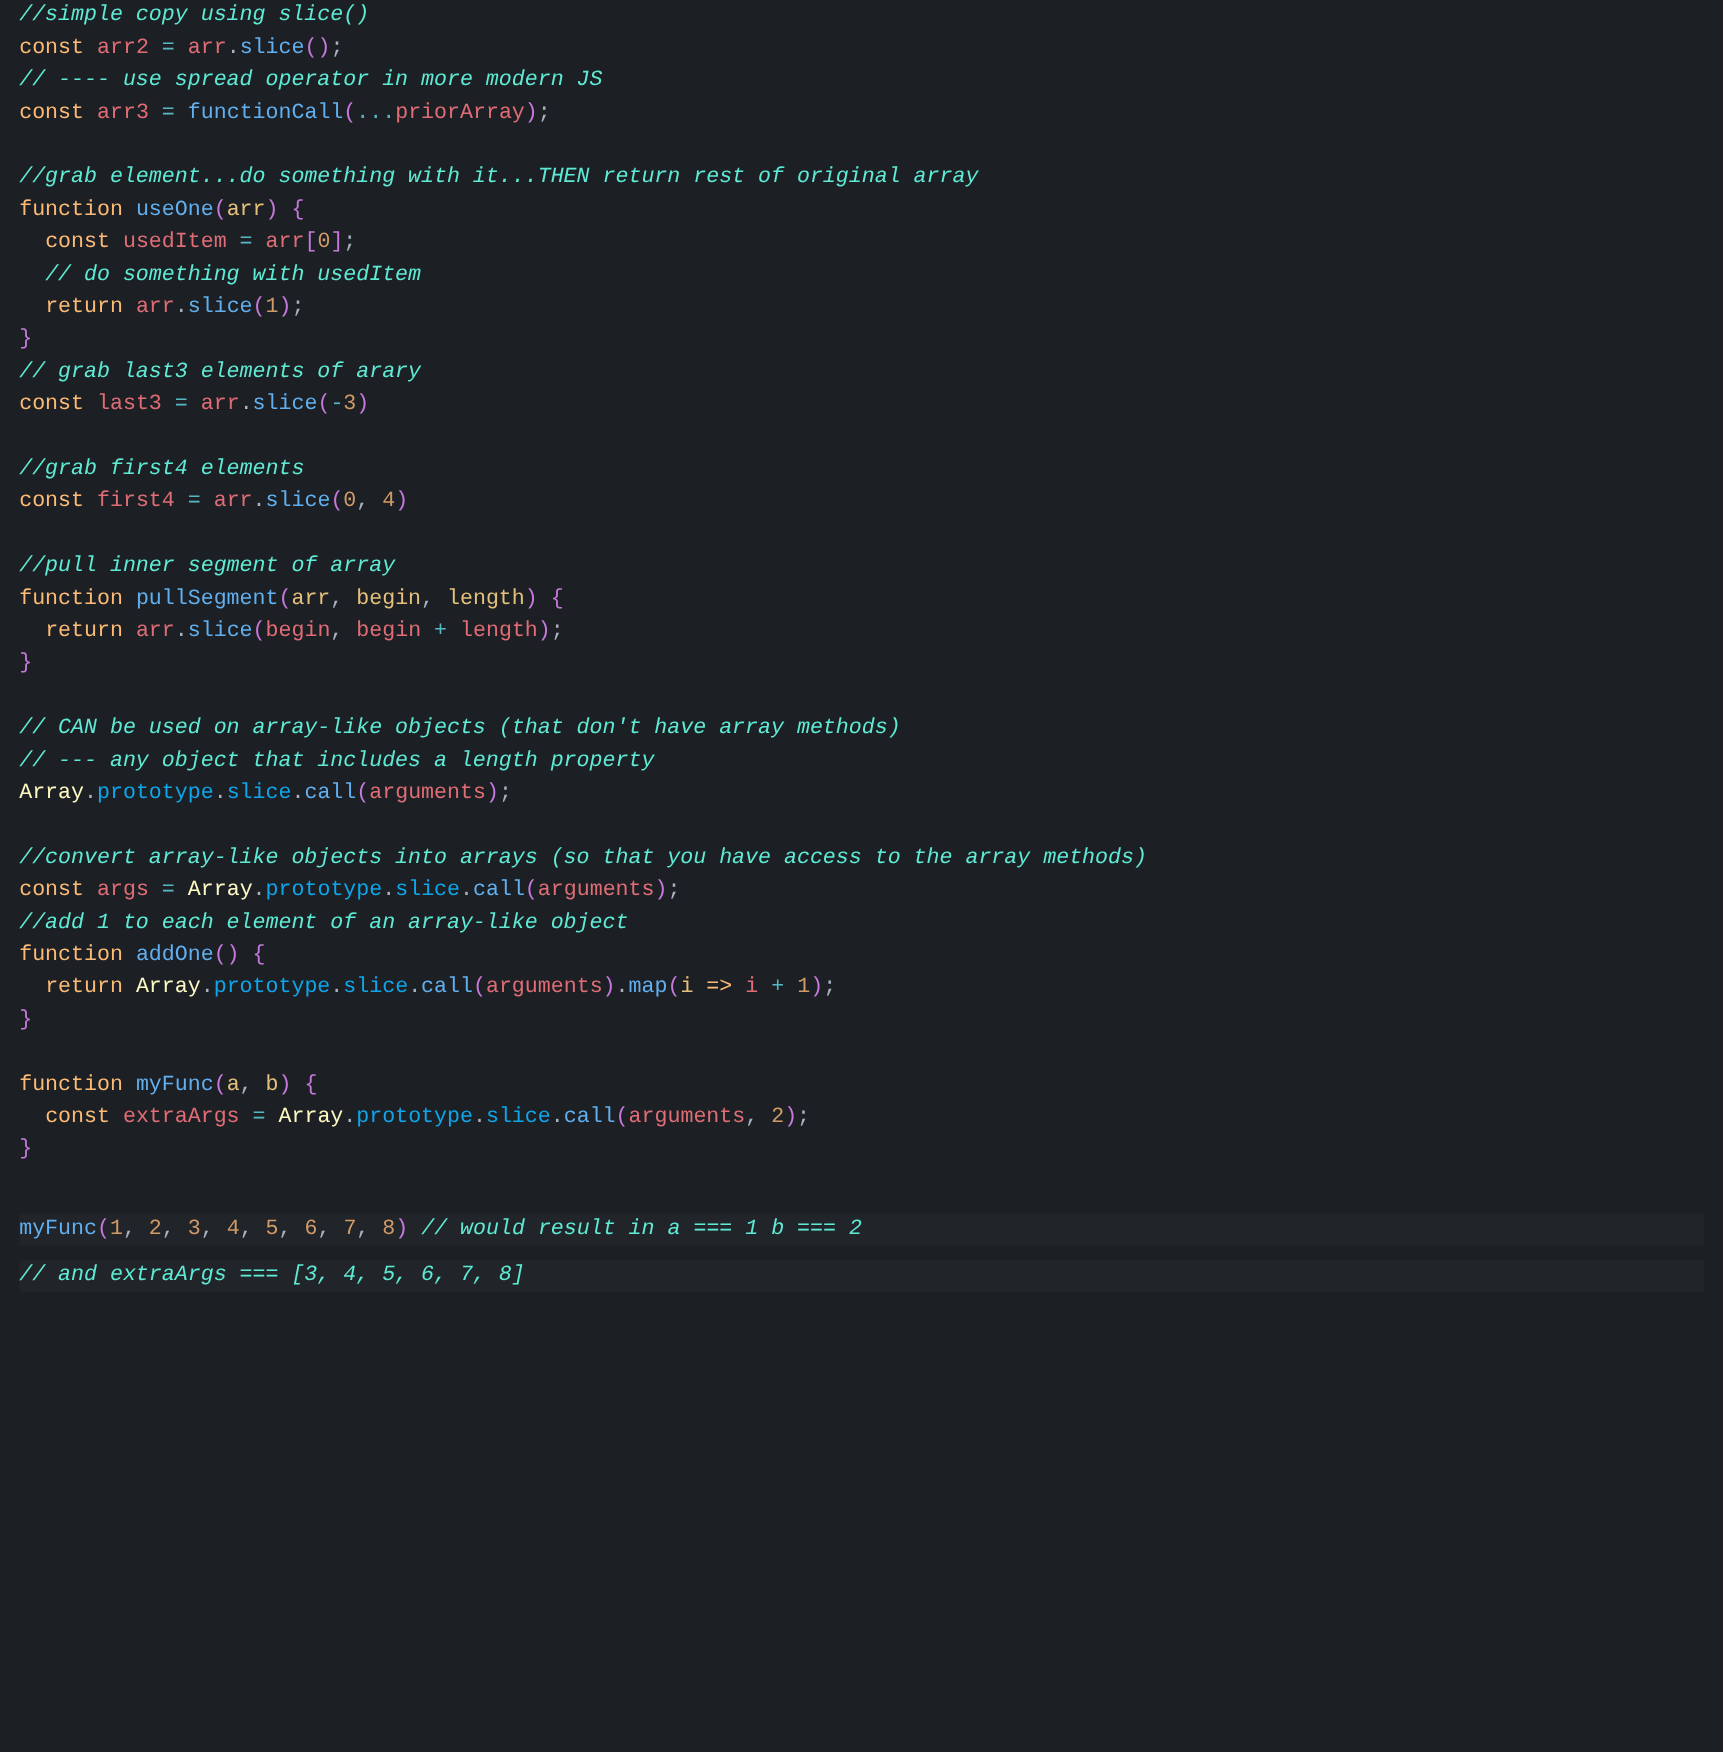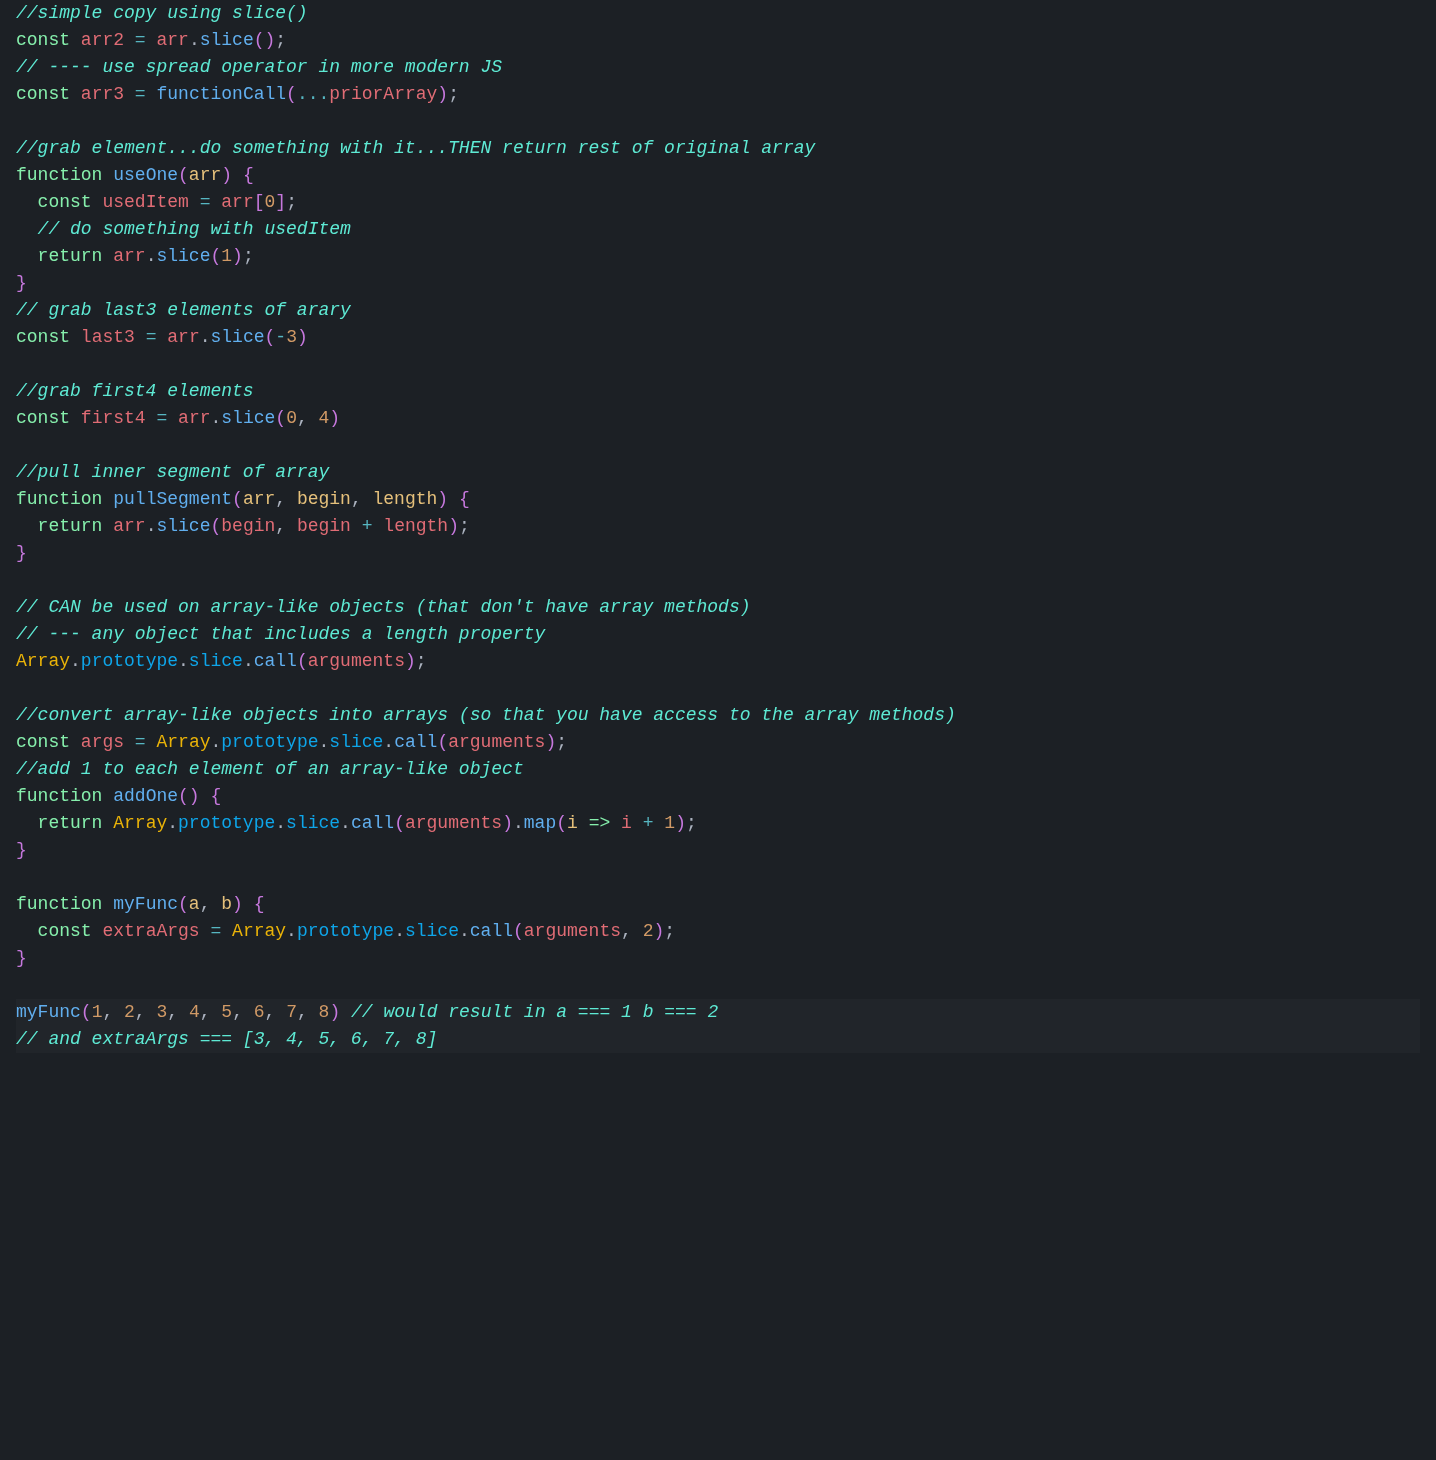--- a/index.html
+++ b/index.html
@@ -15,34 +15,35 @@
     padding: 0 16px 60px 16px;
     white-space: pre;
     overflow-x: auto;
   }
   .line {
     display: block;
     min-height: 27px;
   }
   .line.hl {
     background: rgba(255,255,255,0.025);
+    margin-top: 12px;
   }
   .comment   { color: #5eead4; font-style: italic; }
-  .storage   { color: #86efac; }
+  .storage   { color: #fdba74; }
   .varname   { color: #e06c75; text-align: right; }
   .funcname  { color: #61afef; }
   .funccall  { color: #61afef; }
   .param     { color: #e5c07b; }
   .paren     { color: #c678dd; }
   .bracket   { color: #c678dd; }
   .brace     { color: #c678dd; }
   .punct     { color: #abb2bf; }
   .op        { color: #56b6c2; }
   .num       { color: #d19a66; }
   .plain     { color: #abb2bf; }
-  .builtin   { color: #eab308; margin-top: 16px; }
+  .builtin   { color: #fef9c3; margin-top: 16px; }
   .prop      { color: #0ea5e9; }
   .indentguide { color: #3b4048; }
 </style>
 </head>
 <body>
 
 <div class="editor" id="editor"><span class="line"><span class="comment">//simple copy using slice()</span></span><span class="line"><span class="storage">const</span><span class="plain"> </span><span class="varname">arr2</span><span class="plain"> </span><span class="op">=</span><span class="plain"> </span><span class="varname">arr</span><span class="punct">.</span><span class="funccall">slice</span><span class="paren">()</span><span class="punct">;</span></span><span class="line"><span class="comment">// ---- use spread operator in more modern JS</span></span><span class="line"><span class="storage">const</span><span class="plain"> </span><span class="varname">arr3</span><span class="plain"> </span><span class="op">=</span><span class="plain"> </span><span class="funccall">functionCall</span><span class="paren">(</span><span class="op">...</span><span class="varname">priorArray</span><span class="paren">)</span><span class="punct">;</span></span><span class="line">&nbsp;</span><span class="line"><span class="comment">//grab element...do something with it...THEN return rest of original array</span></span><span class="line"><span class="storage">function</span><span class="plain"> </span><span class="funcname">useOne</span><span class="paren">(</span><span class="param">arr</span><span class="paren">)</span><span class="plain"> </span><span class="brace">{</span></span><span class="line"><span class="indentguide">  </span><span class="storage">const</span><span class="plain"> </span><span class="varname">usedItem</span><span class="plain"> </span><span class="op">=</span><span class="plain"> </span><span class="varname">arr</span><span class="bracket">[</span><span class="num">0</span><span class="bracket">]</span><span class="punct">;</span></span><span class="line"><span class="indentguide">  </span><span class="comment">// do something with usedItem</span></span><span class="line"><span class="indentguide">  </span><span class="storage">return</span><span class="plain"> </span><span class="varname">arr</span><span class="punct">.</span><span class="funccall">slice</span><span class="paren">(</span><span class="num">1</span><span class="paren">)</span><span class="punct">;</span></span><span class="line"><span class="brace">}</span></span><span class="line"><span class="comment">// grab last3 elements of arary</span></span><span class="line"><span class="storage">const</span><span class="plain"> </span><span class="varname">last3</span><span class="plain"> </span><span class="op">=</span><span class="plain"> </span><span class="varname">arr</span><span class="punct">.</span><span class="funccall">slice</span><span class="paren">(</span><span class="op">-</span><span class="num">3</span><span class="paren">)</span></span><span class="line">&nbsp;</span><span class="line"><span class="comment">//grab first4 elements</span></span><span class="line"><span class="storage">const</span><span class="plain"> </span><span class="varname">first4</span><span class="plain"> </span><span class="op">=</span><span class="plain"> </span><span class="varname">arr</span><span class="punct">.</span><span class="funccall">slice</span><span class="paren">(</span><span class="num">0</span><span class="punct">, </span><span class="num">4</span><span class="paren">)</span></span><span class="line">&nbsp;</span><span class="line"><span class="comment">//pull inner segment of array</span></span><span class="line"><span class="storage">function</span><span class="plain"> </span><span class="funcname">pullSegment</span><span class="paren">(</span><span class="param">arr</span><span class="punct">, </span><span class="param">begin</span><span class="punct">, </span><span class="param">length</span><span class="paren">)</span><span class="plain"> </span><span class="brace">{</span></span><span class="line"><span class="indentguide">  </span><span class="storage">return</span><span class="plain"> </span><span class="varname">arr</span><span class="punct">.</span><span class="funccall">slice</span><span class="paren">(</span><span class="varname">begin</span><span class="punct">, </span><span class="varname">begin</span><span class="plain"> </span><span class="op">+</span><span class="plain"> </span><span class="varname">length</span><span class="paren">)</span><span class="punct">;</span></span><span class="line"><span class="brace">}</span></span><span class="line">&nbsp;</span><span class="line"><span class="comment">// CAN be used on array-like objects (that don't have array methods)</span></span><span class="line"><span class="comment">// --- any object that includes a length property</span></span><span class="line"><span class="builtin">Array</span><span class="punct">.</span><span class="prop">prototype</span><span class="punct">.</span><span class="prop">slice</span><span class="punct">.</span><span class="funccall">call</span><span class="paren">(</span><span class="varname">arguments</span><span class="paren">)</span><span class="punct">;</span></span><span class="line">&nbsp;</span><span class="line"><span class="comment">//convert array-like objects into arrays (so that you have access to the array methods)</span></span><span class="line"><span class="storage">const</span><span class="plain"> </span><span class="varname">args</span><span class="plain"> </span><span class="op">=</span><span class="plain"> </span><span class="builtin">Array</span><span class="punct">.</span><span class="prop">prototype</span><span class="punct">.</span><span class="prop">slice</span><span class="punct">.</span><span class="funccall">call</span><span class="paren">(</span><span class="varname">arguments</span><span class="paren">)</span><span class="punct">;</span></span><span class="line"><span class="comment">//add 1 to each element of an array-like object</span></span><span class="line"><span class="storage">function</span><span class="plain"> </span><span class="funcname">addOne</span><span class="paren">()</span><span class="plain"> </span><span class="brace">{</span></span><span class="line"><span class="indentguide">  </span><span class="storage">return</span><span class="plain"> </span><span class="builtin">Array</span><span class="punct">.</span><span class="prop">prototype</span><span class="punct">.</span><span class="prop">slice</span><span class="punct">.</span><span class="funccall">call</span><span class="paren">(</span><span class="varname">arguments</span><span class="paren">)</span><span class="punct">.</span><span class="funccall">map</span><span class="paren">(</span><span class="param">i</span><span class="plain"> </span><span class="storage">=&gt;</span><span class="plain"> </span><span class="varname">i</span><span class="plain"> </span><span class="op">+</span><span class="plain"> </span><span class="num">1</span><span class="paren">)</span><span class="punct">;</span></span><span class="line"><span class="brace">}</span></span><span class="line">&nbsp;</span><span class="line"><span class="storage">function</span><span class="plain"> </span><span class="funcname">myFunc</span><span class="paren">(</span><span class="param">a</span><span class="punct">, </span><span class="param">b</span><span class="paren">)</span><span class="plain"> </span><span class="brace">{</span></span><span class="line"><span class="indentguide">  </span><span class="storage">const</span><span class="plain"> </span><span class="varname">extraArgs</span><span class="plain"> </span><span class="op">=</span><span class="plain"> </span><span class="builtin">Array</span><span class="punct">.</span><span class="prop">prototype</span><span class="punct">.</span><span class="prop">slice</span><span class="punct">.</span><span class="funccall">call</span><span class="paren">(</span><span class="varname">arguments</span><span class="punct">, </span><span class="num">2</span><span class="paren">)</span><span class="punct">;</span></span><span class="line"><span class="brace">}</span></span><span class="line">&nbsp;</span><span class="line hl"><span class="funccall">myFunc</span><span class="paren">(</span><span class="num">1</span><span class="punct">, </span><span class="num">2</span><span class="punct">, </span><span class="num">3</span><span class="punct">, </span><span class="num">4</span><span class="punct">, </span><span class="num">5</span><span class="punct">, </span><span class="num">6</span><span class="punct">, </span><span class="num">7</span><span class="punct">, </span><span class="num">8</span><span class="paren">)</span><span class="plain"> </span><span class="comment">// would result in a === 1 b === 2</span></span><span class="line hl"><span class="comment">// and extraArgs === [3, 4, 5, 6, 7, 8]</span></span></div>
 
 </body></html>

